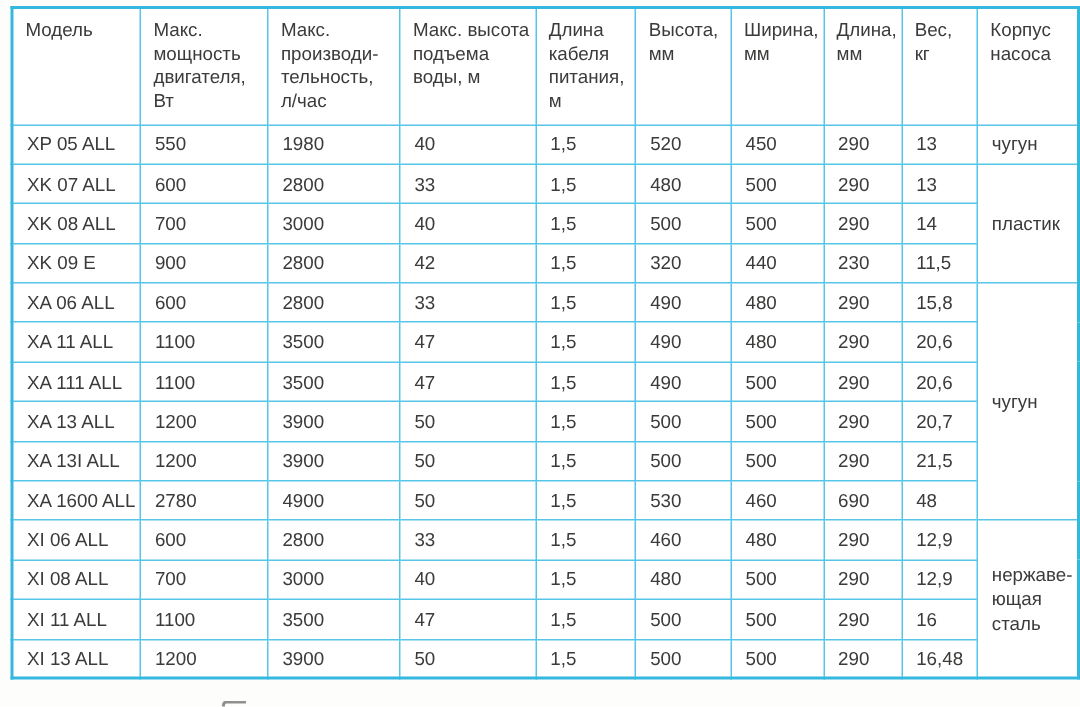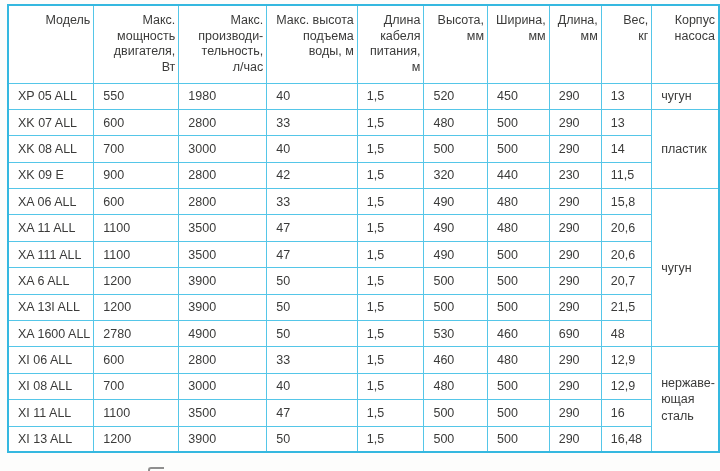--- a/index.html
+++ b/index.html
@@ -26,21 +26,21 @@
     border: 2px solid #35b8e0;
   }
   table.spec th, table.spec td {
     border: 1px solid #55c6e8;
     color: #3b3b3a;
     font-weight: 400;
     box-sizing: border-box;
   }
   table.spec th {
     vertical-align: top;
-    text-align: right;
+    text-align: left;
     padding: 7px 3px 5px 8px;
     font-size: 12.5px;
     line-height: 1.25;
     white-space: pre-line;
     height: 78px;
   }
   table.spec td {
     vertical-align: middle;
     text-align: left;
     padding: 0 3px 0 9px;
@@ -173,21 +173,21 @@
           <td>1100</td>
           <td>3500</td>
           <td>47</td>
           <td>1,5</td>
           <td>490</td>
           <td>500</td>
           <td>290</td>
           <td>20,6</td>
         </tr>
         <tr>
-          <td>XA 6 ALL</td>
+          <td>XA 13 ALL</td>
           <td>1200</td>
           <td>3900</td>
           <td>50</td>
           <td>1,5</td>
           <td>500</td>
           <td>500</td>
           <td>290</td>
           <td>20,7</td>
         </tr>
         <tr>

